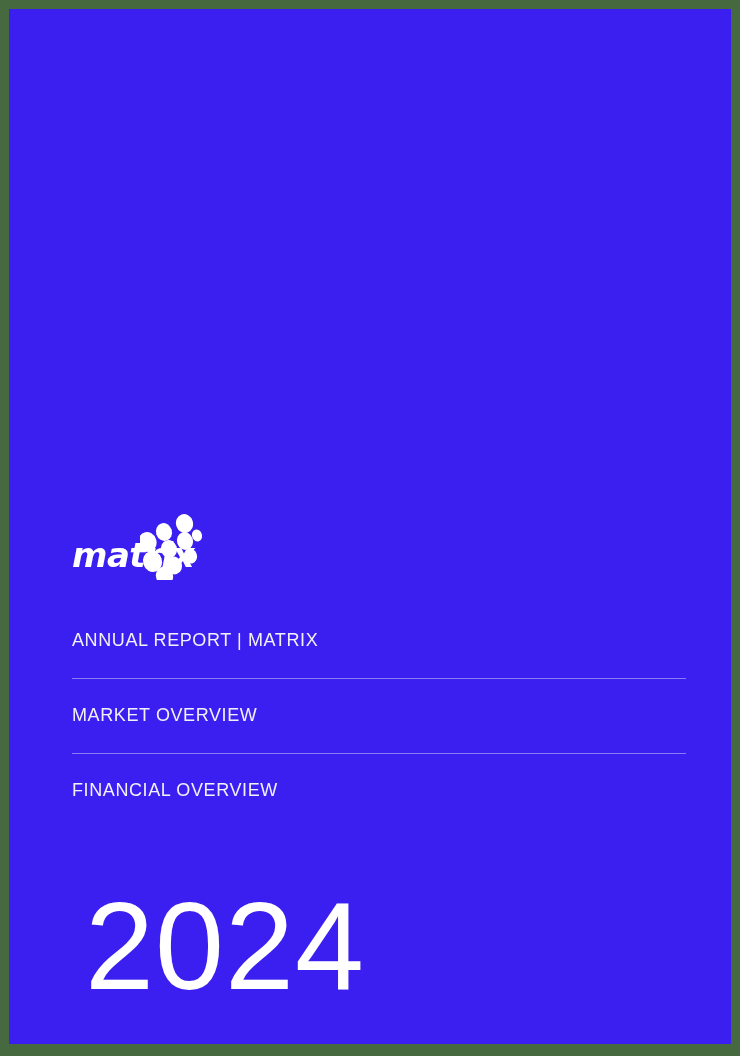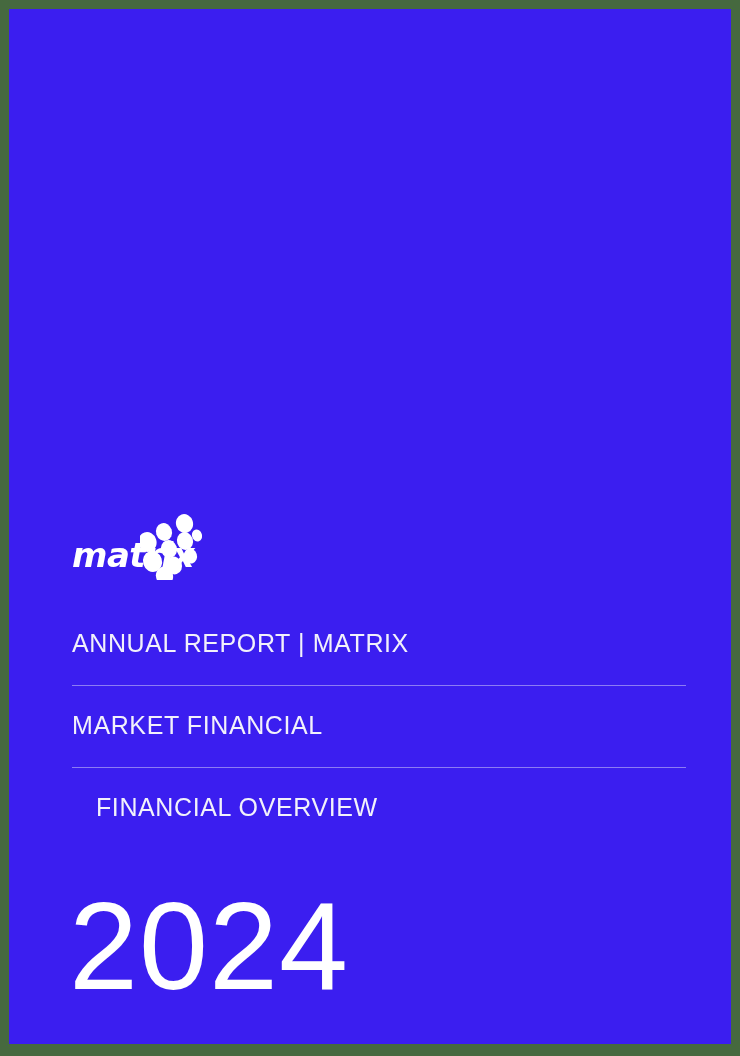--- a/index.html
+++ b/index.html
@@ -68,43 +68,43 @@
   
   .contents {
     position: absolute;
     left: 63px;
     top: 622px;
     width: 614px;
   }
   .contents-row { position: relative; }
   .contents-label {
     font-family: "Liberation Sans", sans-serif;
-    font-size: 25px;
+    font-size: 18px;
     font-weight: 400;
     letter-spacing: 0.6px;
     color: #f2f1fb;
     line-height: 1;
     white-space: nowrap;
   }
   .row-annual   .contents-label { padding-bottom: 29px; }
   .row-perf     .contents-label { padding-top: 27px; padding-bottom: 29px; }
   .row-market   .contents-label { padding-top: 27px; padding-bottom: 29px; }
-  .row-finance  .contents-label { padding-top: 27px; margin-left: 24px; }
+  .row-finance  .contents-label { padding-top: 27px; }
 
   .divider {
     width: 614px;
     height: 1px;
     background: #9b8df5;
     opacity: 0.85;
   }
 
   
   .year {
     position: absolute;
-    left: 60px;
+    left: 76px;
     top: 875px;
     font-family: "Liberation Sans", sans-serif;
     font-size: 124px;
     font-weight: 300;
     letter-spacing: 1px;
     color: #ffffff;
     line-height: 1;
     white-space: nowrap;
   }
 </style>
@@ -138,21 +138,21 @@
 
     <div class="contents">
 
       <div class="contents-row row-annual">
         <div class="contents-label">ANNUAL REPORT | MATRIX</div>
         <div class="divider"></div>
       </div>
 
 
       <div class="contents-row row-market">
-        <div class="contents-label">MARKET FINANCIAL</div>
+        <div class="contents-label">MARKET OVERVIEW</div>
         <div class="divider"></div>
       </div>
 
       <div class="contents-row row-finance">
         <div class="contents-label">FINANCIAL OVERVIEW</div>
       </div>
 
     </div>
 
     <div class="year">2024</div>

